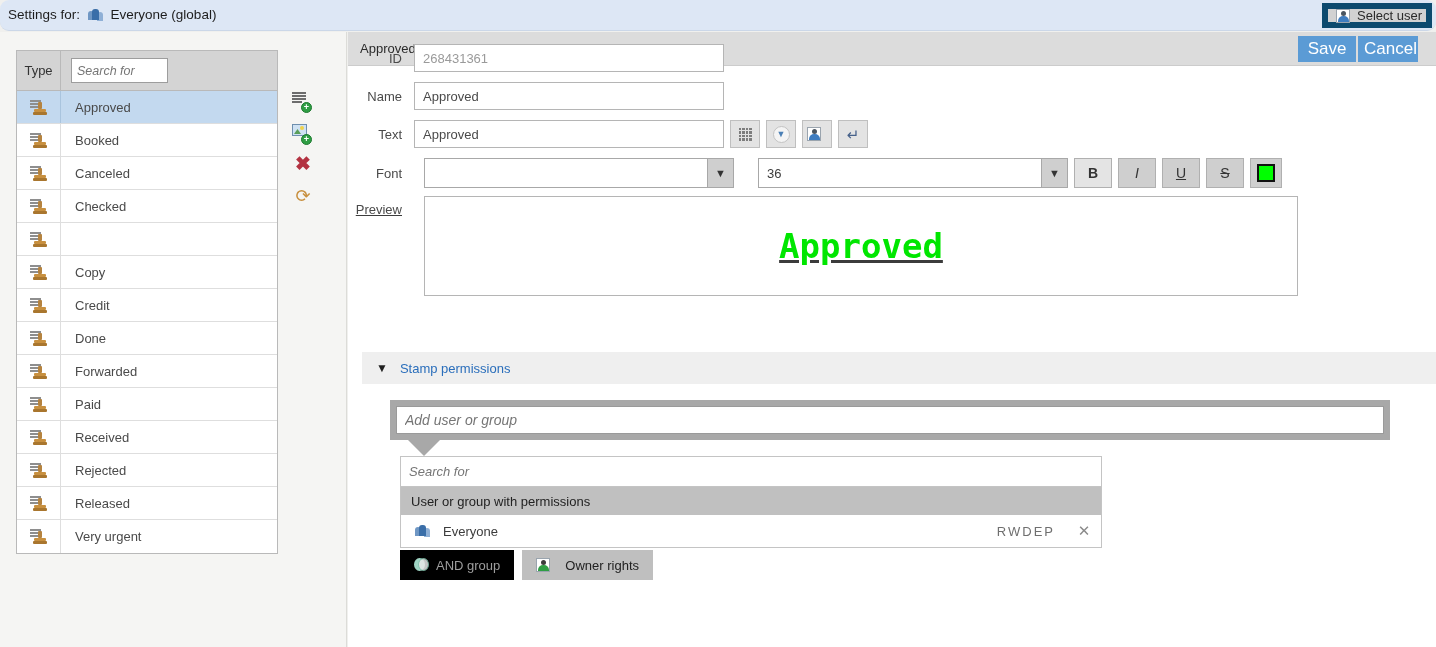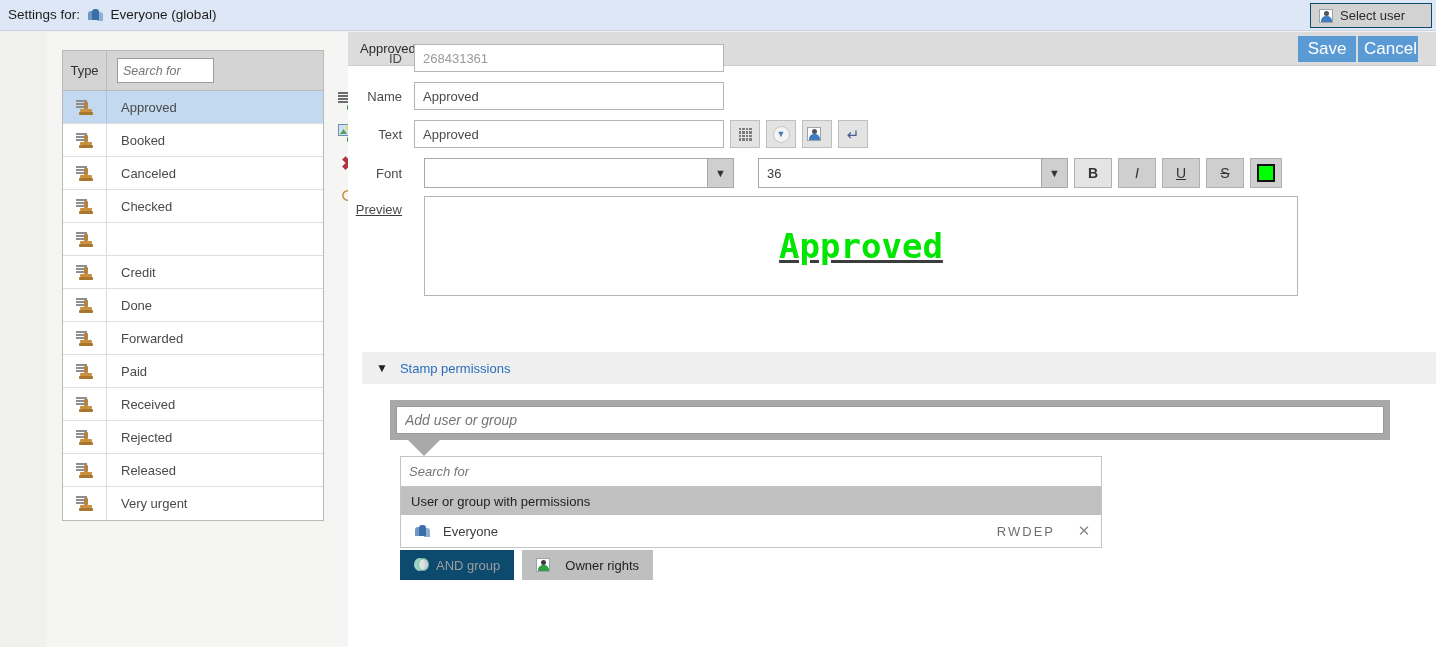--- a/index.html
+++ b/index.html
@@ -12,43 +12,44 @@
     font-size: 13px;
     color: #3c3c3c;
   }
 
   
   #topbar {
     position: absolute; left: 0; top: 0;
     width: 1436px; height: 31px;
     background: #dde7f5;
     border-bottom: 1px solid #cbd7e8;
+    border-radius: 9px;
   }
   #topbar-title {
     position: absolute; left: 8px; top: 7px;
     font-size: 13.5px; color: #1d1d1d;
     white-space: nowrap;
   }
   .group-icon {
     display: inline-block;
     position: relative;
     width: 16px; height: 12px;
     vertical-align: -2px;
     margin: 0 3px 0 4px;
   }
   .group-icon .p1, .group-icon .p2, .group-icon .p3 { position: absolute; }
   .group-icon .p1 { left: 0; top: 2px; width: 6px; height: 9px; background: #6f97c4; border-radius: 3px 3px 0 0; }
   .group-icon .p2 { left: 4px; top: 0px; width: 7px; height: 11px; background: #3a6ea8; border-radius: 3px 3px 0 0; }
   .group-icon .p3 { left: 9px; top: 3px; width: 6px; height: 9px; background: #8fb0d6; border-radius: 3px 3px 0 0; }
 
   #select-user-btn {
     position: absolute; right: 4px; top: 3px;
-    width: 122px; height: 25px;
+    width: 110px; height: 25px;
     background: #d2d2d2;
-    border: 1px solid #0c4a6e;
+    border: 6px solid #0c4a6e;
     display: flex; align-items: center;
     padding-left: 8px;
     cursor: pointer;
     font-size: 13px;
     color: #2b2b2b;
   }
   .user-icon {
     display: inline-block; position: relative;
     width: 14px; height: 14px; margin-right: 7px;
     background: #ffffff; border: 1px solid #9aa4ae;
@@ -57,21 +58,20 @@
   .user-icon .body { position: absolute; left: 1px; bottom: 0px; width: 11px; height: 6px; border-radius: 5px 5px 0 0; background: #3f7dc0; }
   .user-icon.green .body { background: #2f9e44; }
   .user-icon.green .head { background: #3b3b3b; }
 
   
   #left-panel {
     position: absolute; left: 0; top: 32px;
     width: 347px; height: 615px;
     background: #f5f5f3;
     border-right: 1px solid #dcdcd8;
-    margin-left: 46px;
   }
   #stamp-table {
     position: absolute; left: 16px; top: 18px;
     width: 262px;
     border: 1px solid #b9b9b9;
     background: #fff;
   }
   #stamp-table-head {
     display: flex; align-items: center;
     height: 40px;
@@ -397,21 +397,21 @@
 
   
   #perm-buttons { position: absolute; left: 52px; top: 518px; display: flex; }
   .pb {
     height: 30px;
     display: flex; align-items: center;
     padding: 0 14px;
     font-size: 13px;
     cursor: pointer;
   }
-  #and-group-btn { background: #0c4a6e; color: #9e9e9e; text-align: right; }
+  #and-group-btn { background: #000000; color: #9e9e9e; text-align: right; }
   #owner-rights-btn { background: #bfbfbf; color: #222; margin-left: 8px; }
   .and-icon {
     display: inline-block; position: relative;
     width: 14px; height: 14px; margin-right: 8px;
   }
   .and-icon .c1 { position: absolute; left: 0; top: 0; width: 11px; height: 13px; border-radius: 50%; background: #9fd4c3; }
   .and-icon .c2 { position: absolute; left: 4px; top: 0; width: 11px; height: 13px; border-radius: 50%; border: 1px solid #7fbfa9; background: #e8e8e8; opacity: .85; }
 </style>
 </head>
 <body>
@@ -495,20 +495,33 @@
           <div class="cell-type">
             <span class="stamp-icon">
               <i class="l1"></i>
               <i class="l2"></i>
               <i class="l3"></i>
               <i class="handle"></i>
               <i class="base"></i>
               <i class="foot"></i>
             </span>
           </div>
+        </div>
+        <div class="stamp-row">
+          <div class="cell-type">
+            <span class="stamp-icon">
+              <i class="l1"></i>
+              <i class="l2"></i>
+              <i class="l3"></i>
+              <i class="handle"></i>
+              <i class="base"></i>
+              <i class="foot"></i>
+            </span>
+          </div>
+          <div class="cell-name">Copy</div>
         </div>
         <div class="stamp-row">
           <div class="cell-type">
             <span class="stamp-icon">
               <i class="l1"></i>
               <i class="l2"></i>
               <i class="l3"></i>
               <i class="handle"></i>
               <i class="base"></i>
               <i class="foot"></i>

